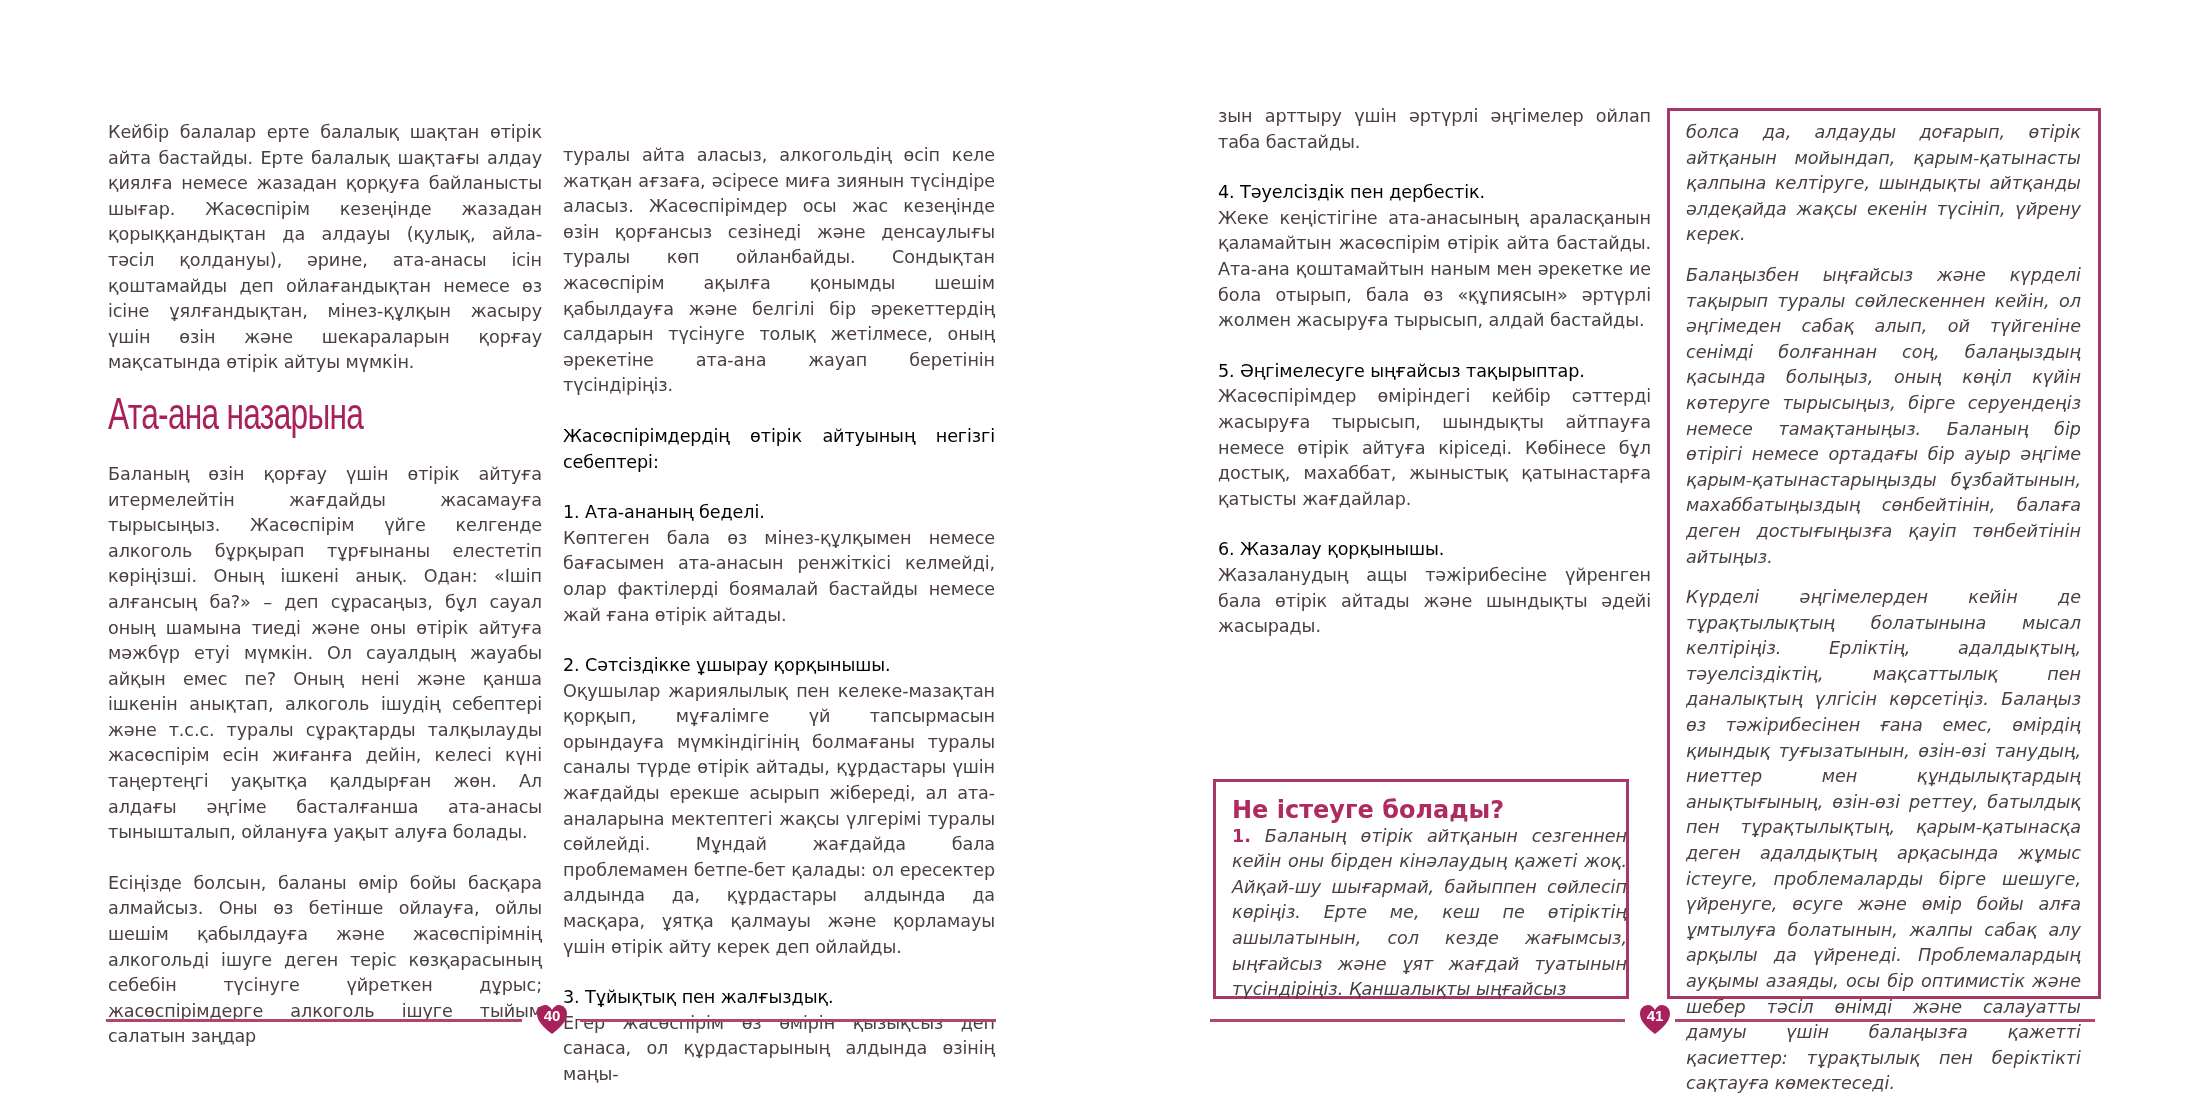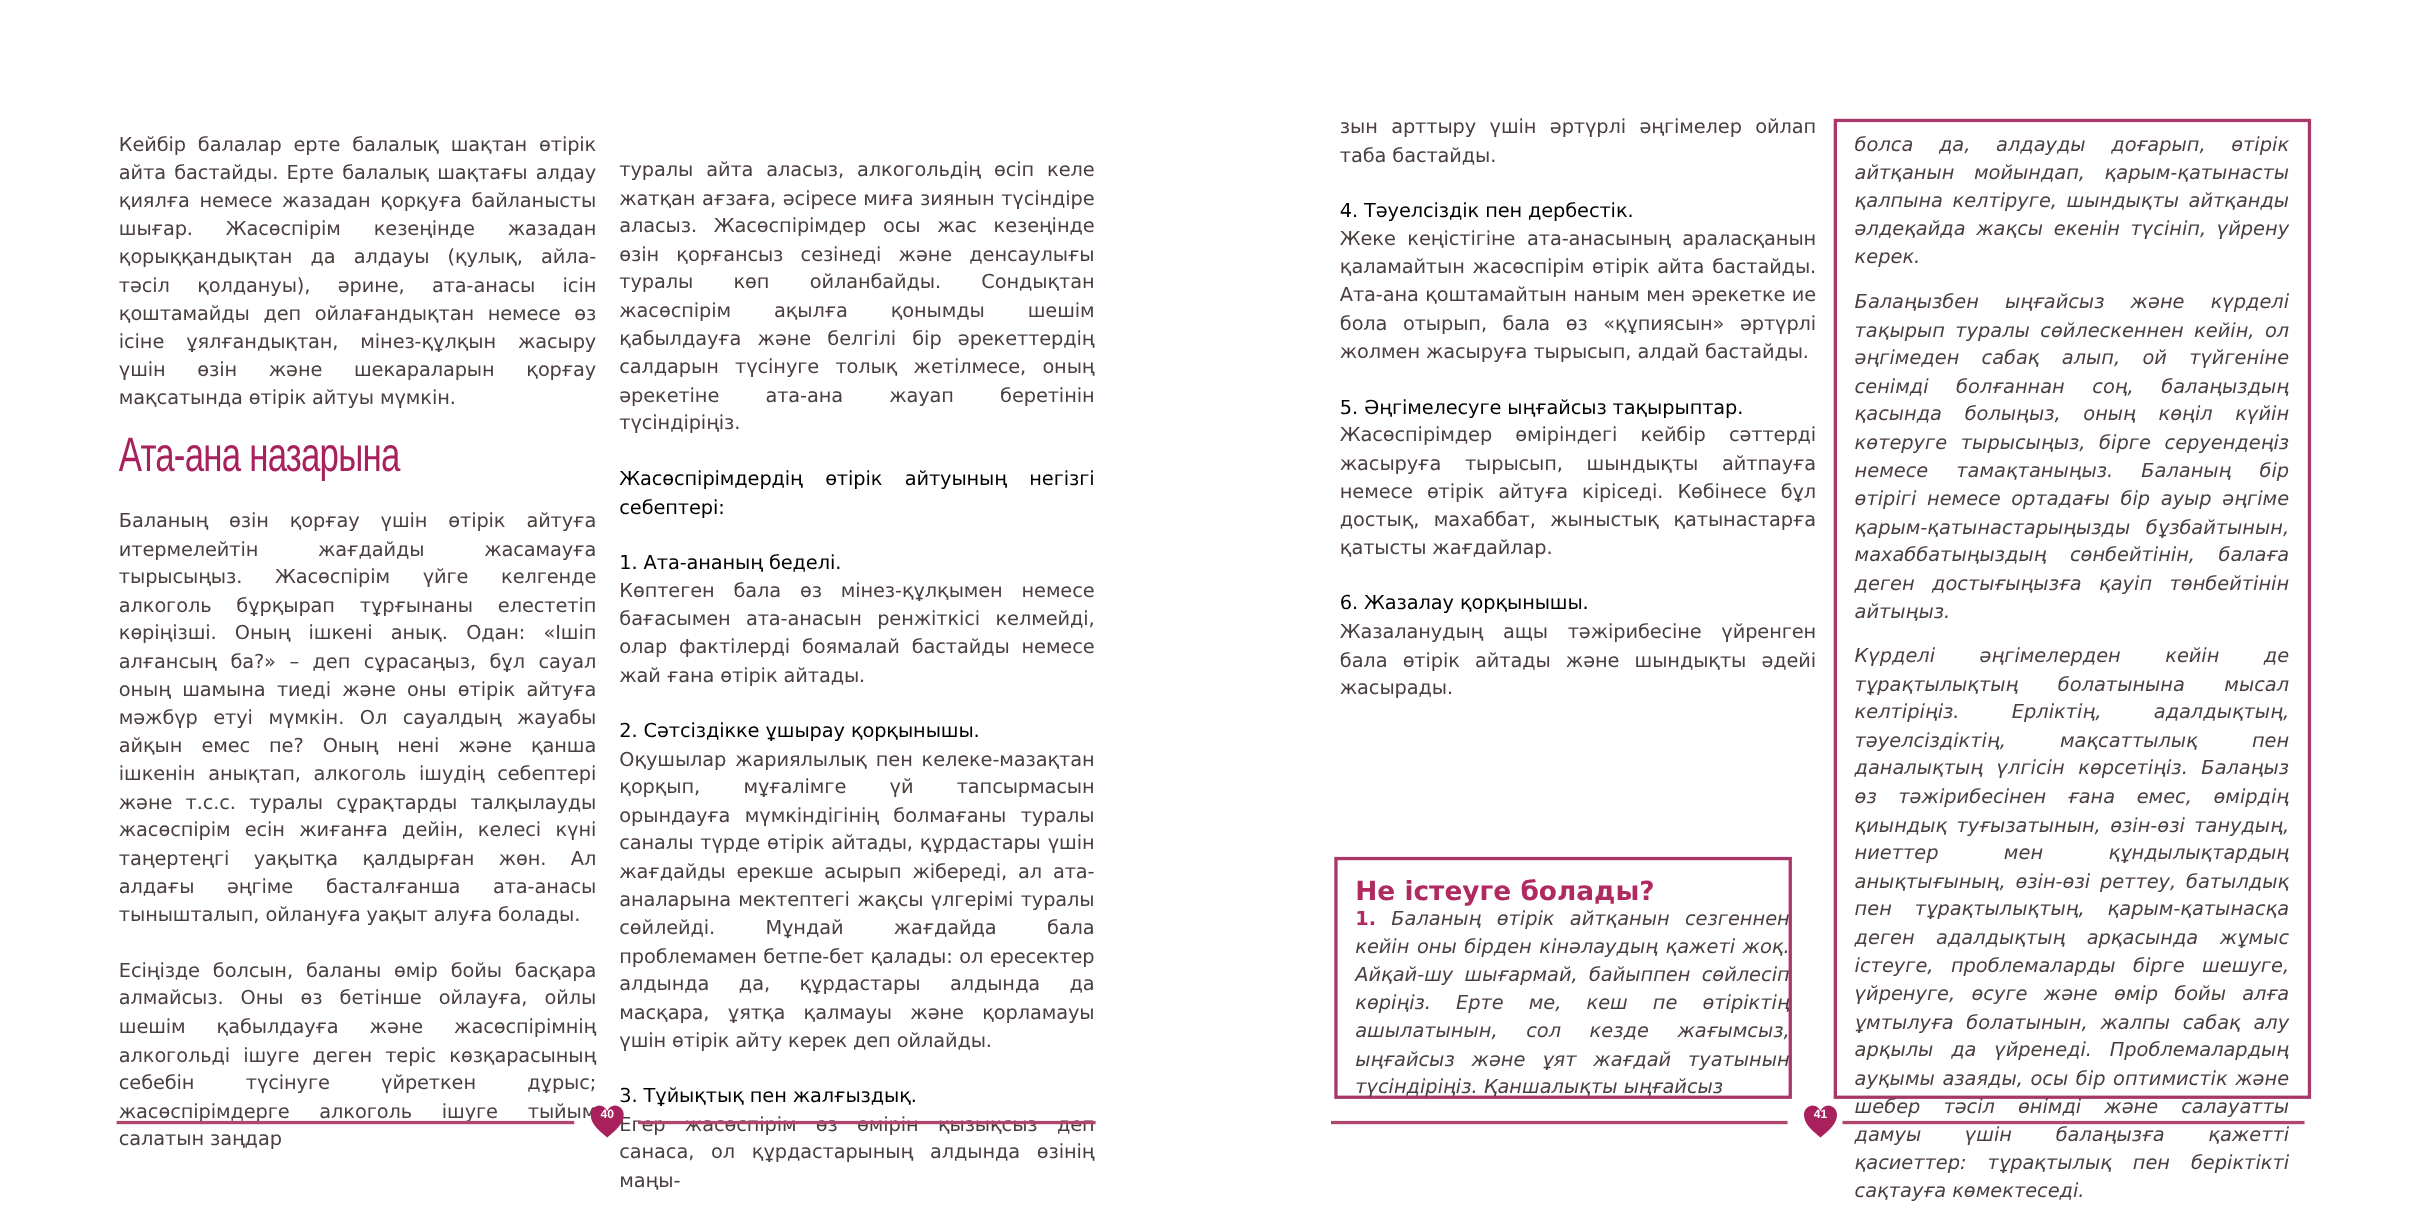--- a/index.html
+++ b/index.html
@@ -32,21 +32,21 @@
   #box-right .boxtext { left: 16px; top: 9px; width: 395px; }
   .boxtitle { font-style: normal; color: #b02a62; font-weight: bold; font-size: 24px; margin-bottom: 16px; }
   .num { font-style: normal; color: #b02a62; font-weight: bold; }
   .boxtext p { margin: 0; }
   .boxtext .gap { height: 15px; }
   .rule { position: absolute; height: 3px; background: #b0466f; top: 1019px; }
   .heart { position: absolute; top: 1003px; width: 34px; height: 34px; }
   .heart svg { display: block; }
   .pnum {
     position: absolute; left: 0; top: 4px; width: 34px; text-align: center;
-    color: #fff; font-family: "Liberation Sans", sans-serif; font-weight: bold; font-size: 11px;
+    color: #fff; font-family: "Liberation Sans", sans-serif; font-weight: bold; font-size: 15px;
   }
 </style>
 </head>
 <body>
 
 <div id="col1" class="col">
   <p>Кейбір балалар ерте балалық шақтан өтірік айта бастайды. Ерте балалық шақтағы алдау қиялға немесе жазадан қорқуға байланысты шығар. Жасөспірім кезеңінде жазадан қорыққандықтан да алдауы (қулық, айла-тәсіл қолдануы), әрине, ата-анасы ісін қоштамайды деп ойлағандықтан немесе өз ісіне ұялғандықтан, мінез-құлқын жасыру үшін өзін және шекараларын қорғау мақсатында өтірік айтуы мүмкін.</p>
   <div class="title">Ата-ана назарына</div>
   <p>Баланың өзін қорғау үшін өтірік айтуға итермелейтін жағдайды жасамауға тырысыңыз. Жасөспірім үйге келгенде алкоголь бұрқырап тұрғынаны елестетіп көріңізші. Оның ішкені анық. Одан: «Ішіп алғансың ба?» – деп сұрасаңыз, бұл сауал оның шамына тиеді және оны өтірік айтуға мәжбүр етуі мүмкін. Ол сауалдың жауабы айқын емес пе? Оның нені және қанша ішкенін анықтап, алкоголь ішудің себептері және т.с.с. туралы сұрақтарды талқылауды жасөспірім есін жиғанға дейін, келесі күні таңертеңгі уақытқа қалдырған жөн. Ал алдағы әңгіме басталғанша ата-анасы тынышталып, ойлануға уақыт алуға болады.</p>
   <div class="gap"></div>

